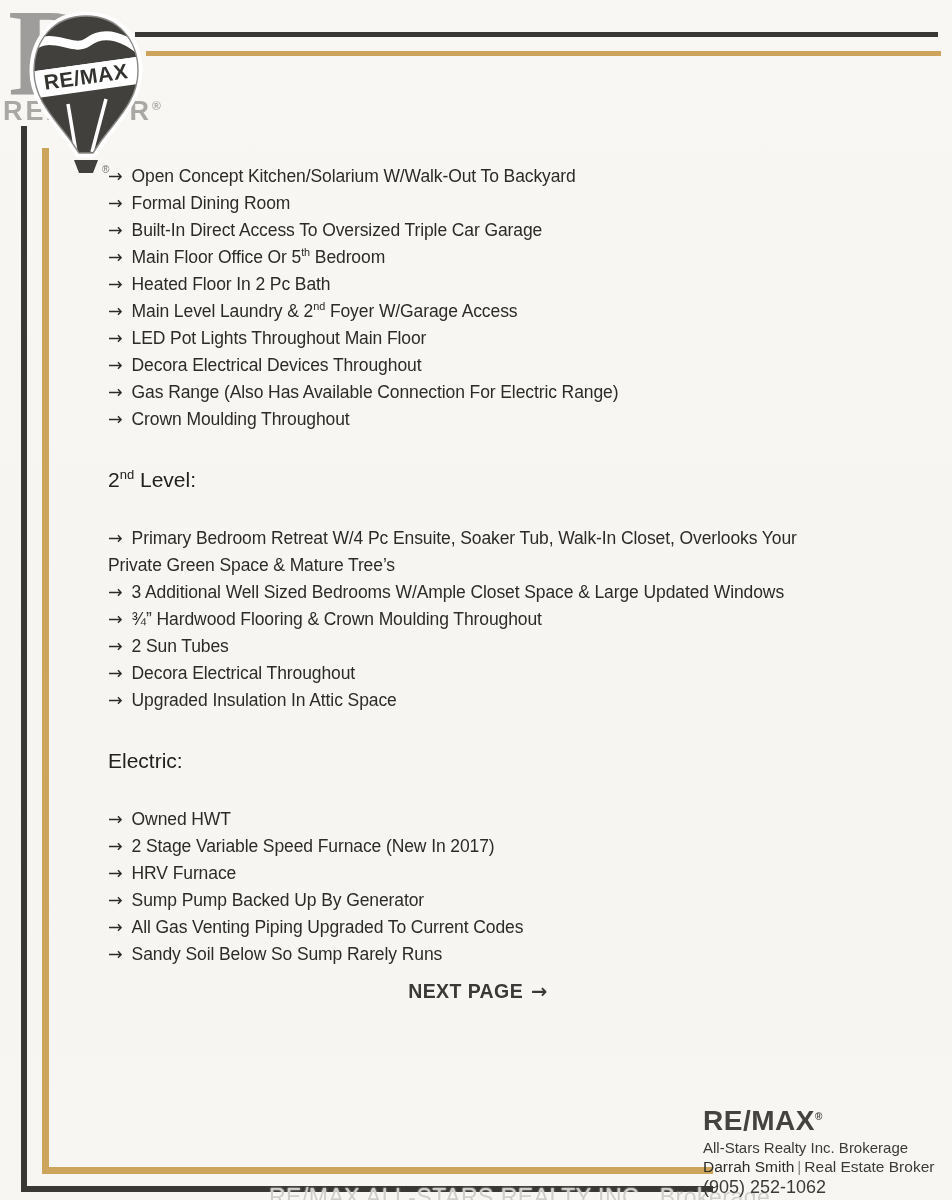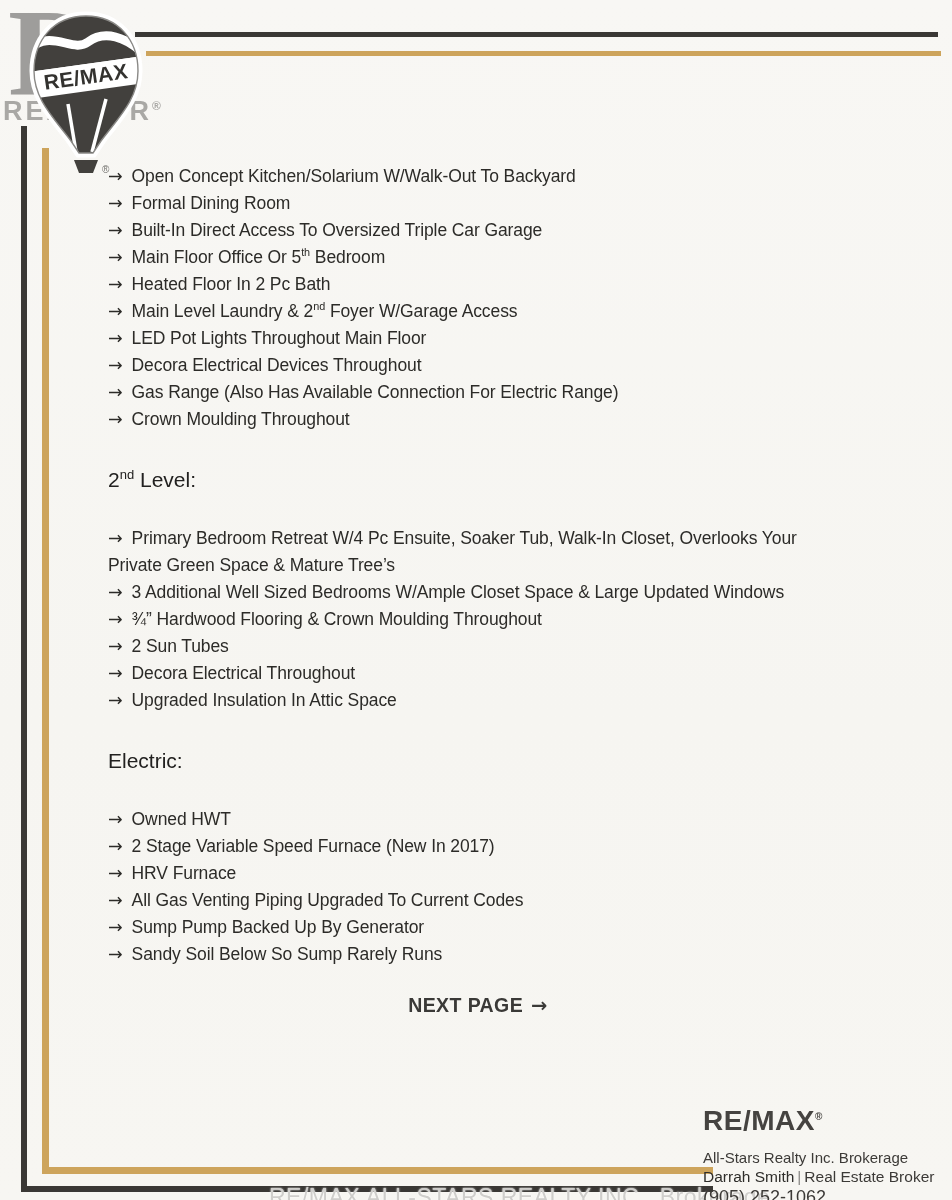--- a/index.html
+++ b/index.html
@@ -40,39 +40,39 @@
     position:absolute; left:108px; top:163px; width:700px;
     font-size:17.5px; line-height:27px; letter-spacing:-0.1px; color:#2c2b28;
   }
   .li .arrow { font-family:"DejaVu Sans", sans-serif; margin-right:9px; }
   sup { font-size:0.62em; line-height:0; }
   h2.sec {
     font-size:21px; line-height:30px; font-weight:400;
     margin:32px 0 30px 0; color:#222120; letter-spacing:0;
   }
   #next-page {
-    margin-top:24px; padding-left:40px; text-align:center;
+    margin-top:10px; padding-left:40px; text-align:center;
     font-size:19.5px; font-weight:600; letter-spacing:0.4px; color:#3a3937;
   }
   #next-page .arrow { font-family:"DejaVu Sans", sans-serif; margin-left:8px; }
 
   
   #watermark {
     position:absolute; left:269px; top:1141px; white-space:nowrap;
     font-size:23px; font-weight:400; letter-spacing:0.5px; color:#cfcecb;
     text-shadow:0 0 2px #ffffff;
     margin-top:43px;
   }
   #brand { position:absolute; left:703px; top:1106px; width:245px; }
   #brand-name {
     font-size:28px; font-weight:800; letter-spacing:0.5px; color:#454340;
     line-height:30px;
   }
   #brand-name sup { font-size:10px; }
-  #brand-brokerage { font-size:15px; color:#3c3a37; line-height:19px; margin-top:12px; }
+  #brand-brokerage { font-size:15px; color:#3c3a37; line-height:19px; margin-top:2px; }
   #brand-agent-row { font-size:15.5px; color:#3c3a37; line-height:20px; }
   #brand-agent-row .agent { font-weight:400; color:#2e2d2a; }
   #brand-agent-row .sep { color:#8a8986; padding:0 3px; }
   #brand-phone { font-size:18px; color:#3c3a37; line-height:20px; }
 </style>
 </head>
 <body>
 
 <div id="page">
 
@@ -129,22 +129,22 @@
     <div class="li"><span class="arrow">→</span><span>¾” Hardwood Flooring &amp; Crown Moulding Throughout</span></div>
     <div class="li"><span class="arrow">→</span><span>2 Sun Tubes</span></div>
     <div class="li"><span class="arrow">→</span><span>Decora Electrical Throughout</span></div>
     <div class="li"><span class="arrow">→</span><span>Upgraded Insulation In Attic Space</span></div>
 
     <h2 class="sec">Electric:</h2>
 
     <div class="li"><span class="arrow">→</span><span>Owned HWT</span></div>
     <div class="li"><span class="arrow">→</span><span>2 Stage Variable Speed Furnace (New In 2017)</span></div>
     <div class="li"><span class="arrow">→</span><span>HRV Furnace</span></div>
+    <div class="li"><span class="arrow">→</span><span>Sump Pump Backed Up By Generator</span></div>
     <div class="li"><span class="arrow">→</span><span>All Gas Venting Piping Upgraded To Current Codes</span></div>
-    <div class="li"><span class="arrow">→</span><span>Sump Pump Backed Up By Generator</span></div>
     <div class="li"><span class="arrow">→</span><span>Sandy Soil Below So Sump Rarely Runs</span></div>
 
     <div id="next-page"><span>NEXT PAGE</span><span class="arrow">→</span></div>
   </div>
 
   <div id="watermark">RE/MAX ALL-STARS REALTY INC., Brokerage</div>
 
   <div id="brand">
     <div id="brand-name"><span>RE/MAX</span><sup>®</sup></div>
     <div id="brand-brokerage">All-Stars Realty Inc. Brokerage</div>

